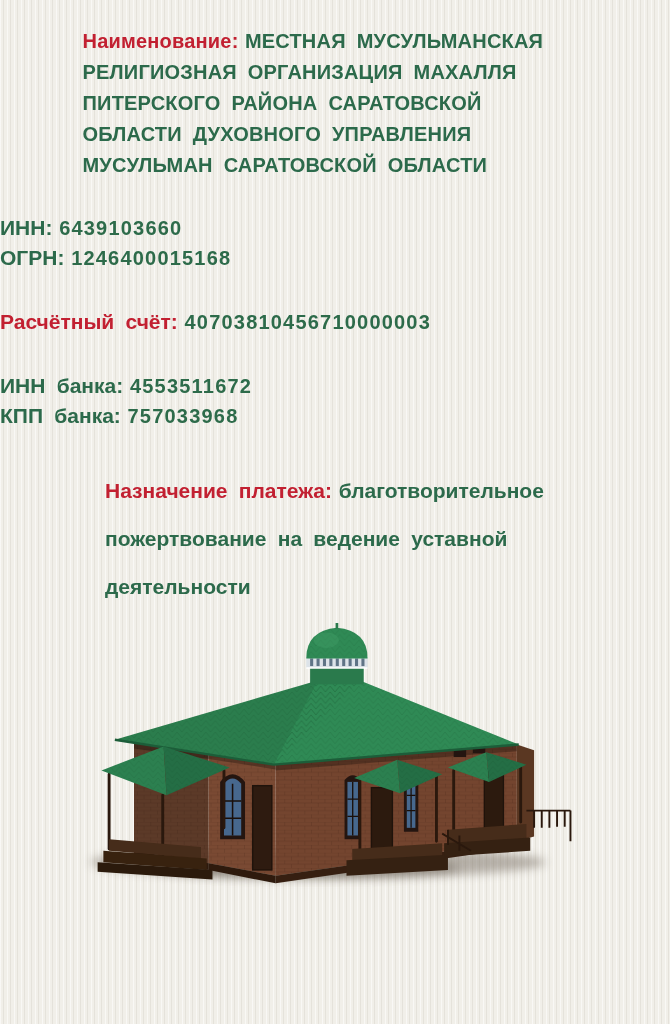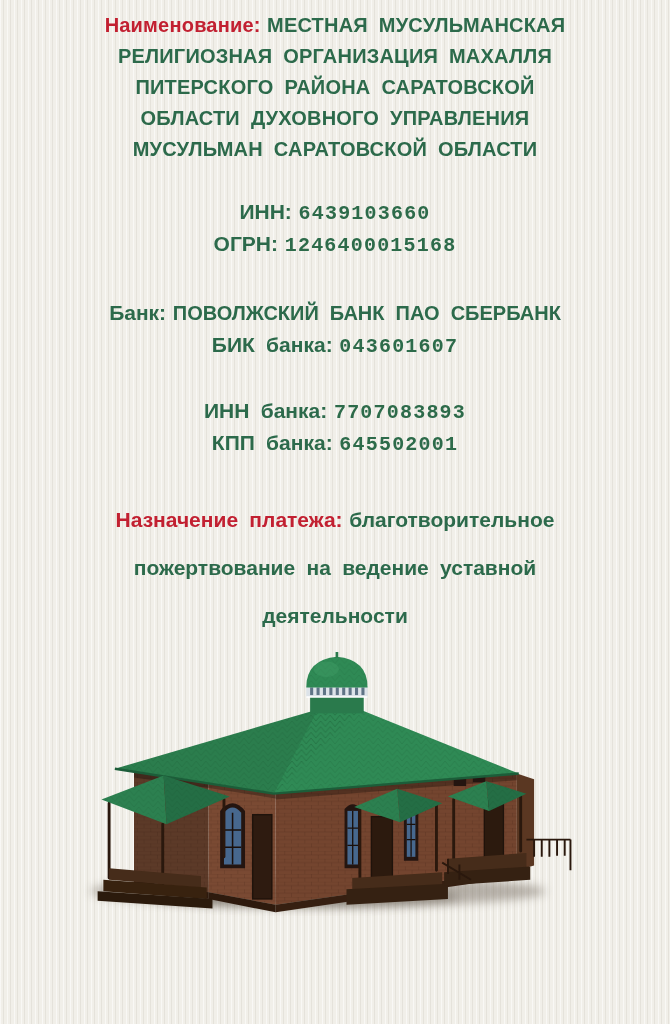--- a/index.html
+++ b/index.html
@@ -9,36 +9,35 @@
     --paper:#f1efe9;
   }
   *{margin:0;padding:0;box-sizing:border-box;}
   html,body{width:670px;}
   body{
     font-family:"Liberation Sans",sans-serif;
     background:var(--paper);
   }
   .page{
     width:670px;height:1024px;overflow:hidden;
-    text-align:center;
-    padding-top:10px;
+    padding-top:26px;
     background-color:var(--paper);
     background-image:
       repeating-linear-gradient(90deg,
         rgba(255,255,255,.55) 0 1px,
         rgba(0,0,0,0) 1px 3px,
         rgba(186,181,168,.22) 3px 4px,
         rgba(0,0,0,0) 4px 7px);
   }
   .lbl{margin-right:.32em;}
   .red{color:var(--accent-red);font-weight:700;}
   .grn{color:var(--text-green);font-weight:bold;}
   .caps{color:var(--text-green);font-weight:700;}
   .num{
-    font-family:Liberation Mono, monospace;
+    font-family:Liberation Sans, sans-serif;
     font-weight:700;
     color:var(--digit-green);
     font-size:20px;
     letter-spacing:1.2px;
   }
   .org{
     max-width:505px;margin:0 auto;
     font-size:20px;line-height:31px;
     word-spacing:.26em;letter-spacing:.2px;
   }
@@ -66,36 +65,33 @@
 
   <div class="block">
     <p class="row">
       <span class="lbl grn">ИНН:</span><span class="num">6439103660</span>
     </p>
     <p class="row">
       <span class="lbl grn">ОГРН:</span><span class="num">1246400015168</span>
     </p>
   </div>
 
-
-  <div class="block bank">
-    <p class="row">
-      <span class="lbl grn">Банк:</span><span class="caps bank-name">ПОВОЛЖСКИЙ БАНК ПАО СБЕРБАНК</span>
-    </p>
-    <p class="row">
-      <span class="lbl grn">БИК банка:</span><span class="num">043601607</span>
-    </p>
-  </div>
+  <div class="block account">
+    <p class="row">
+      <span class="lbl red">Расчётный счёт:</span><span class="num">40703810456710000003</span>
+    </p>
+  </div>
+
 
   <div class="block corr">
     <p class="row">
-      <span class="lbl grn">ИНН банка:</span><span class="num">7707083893</span>
-    </p>
-    <p class="row">
-      <span class="lbl grn">КПП банка:</span><span class="num">645502001</span>
+      <span class="lbl grn">ИНН банка:</span><span class="num">4553511672</span>
+    </p>
+    <p class="row">
+      <span class="lbl grn">КПП банка:</span><span class="num">757033968</span>
     </p>
   </div>
 
   <p class="block purpose">
     <span class="lbl red">Назначение платежа:</span><span class="grn">благотворительное пожертвование на ведение уставной деятельности</span>
   </p>
 
   <div class="mosque-wrap">
     <svg width="560" height="268" viewBox="0 0 560 280" aria-hidden="true">
       <defs>

